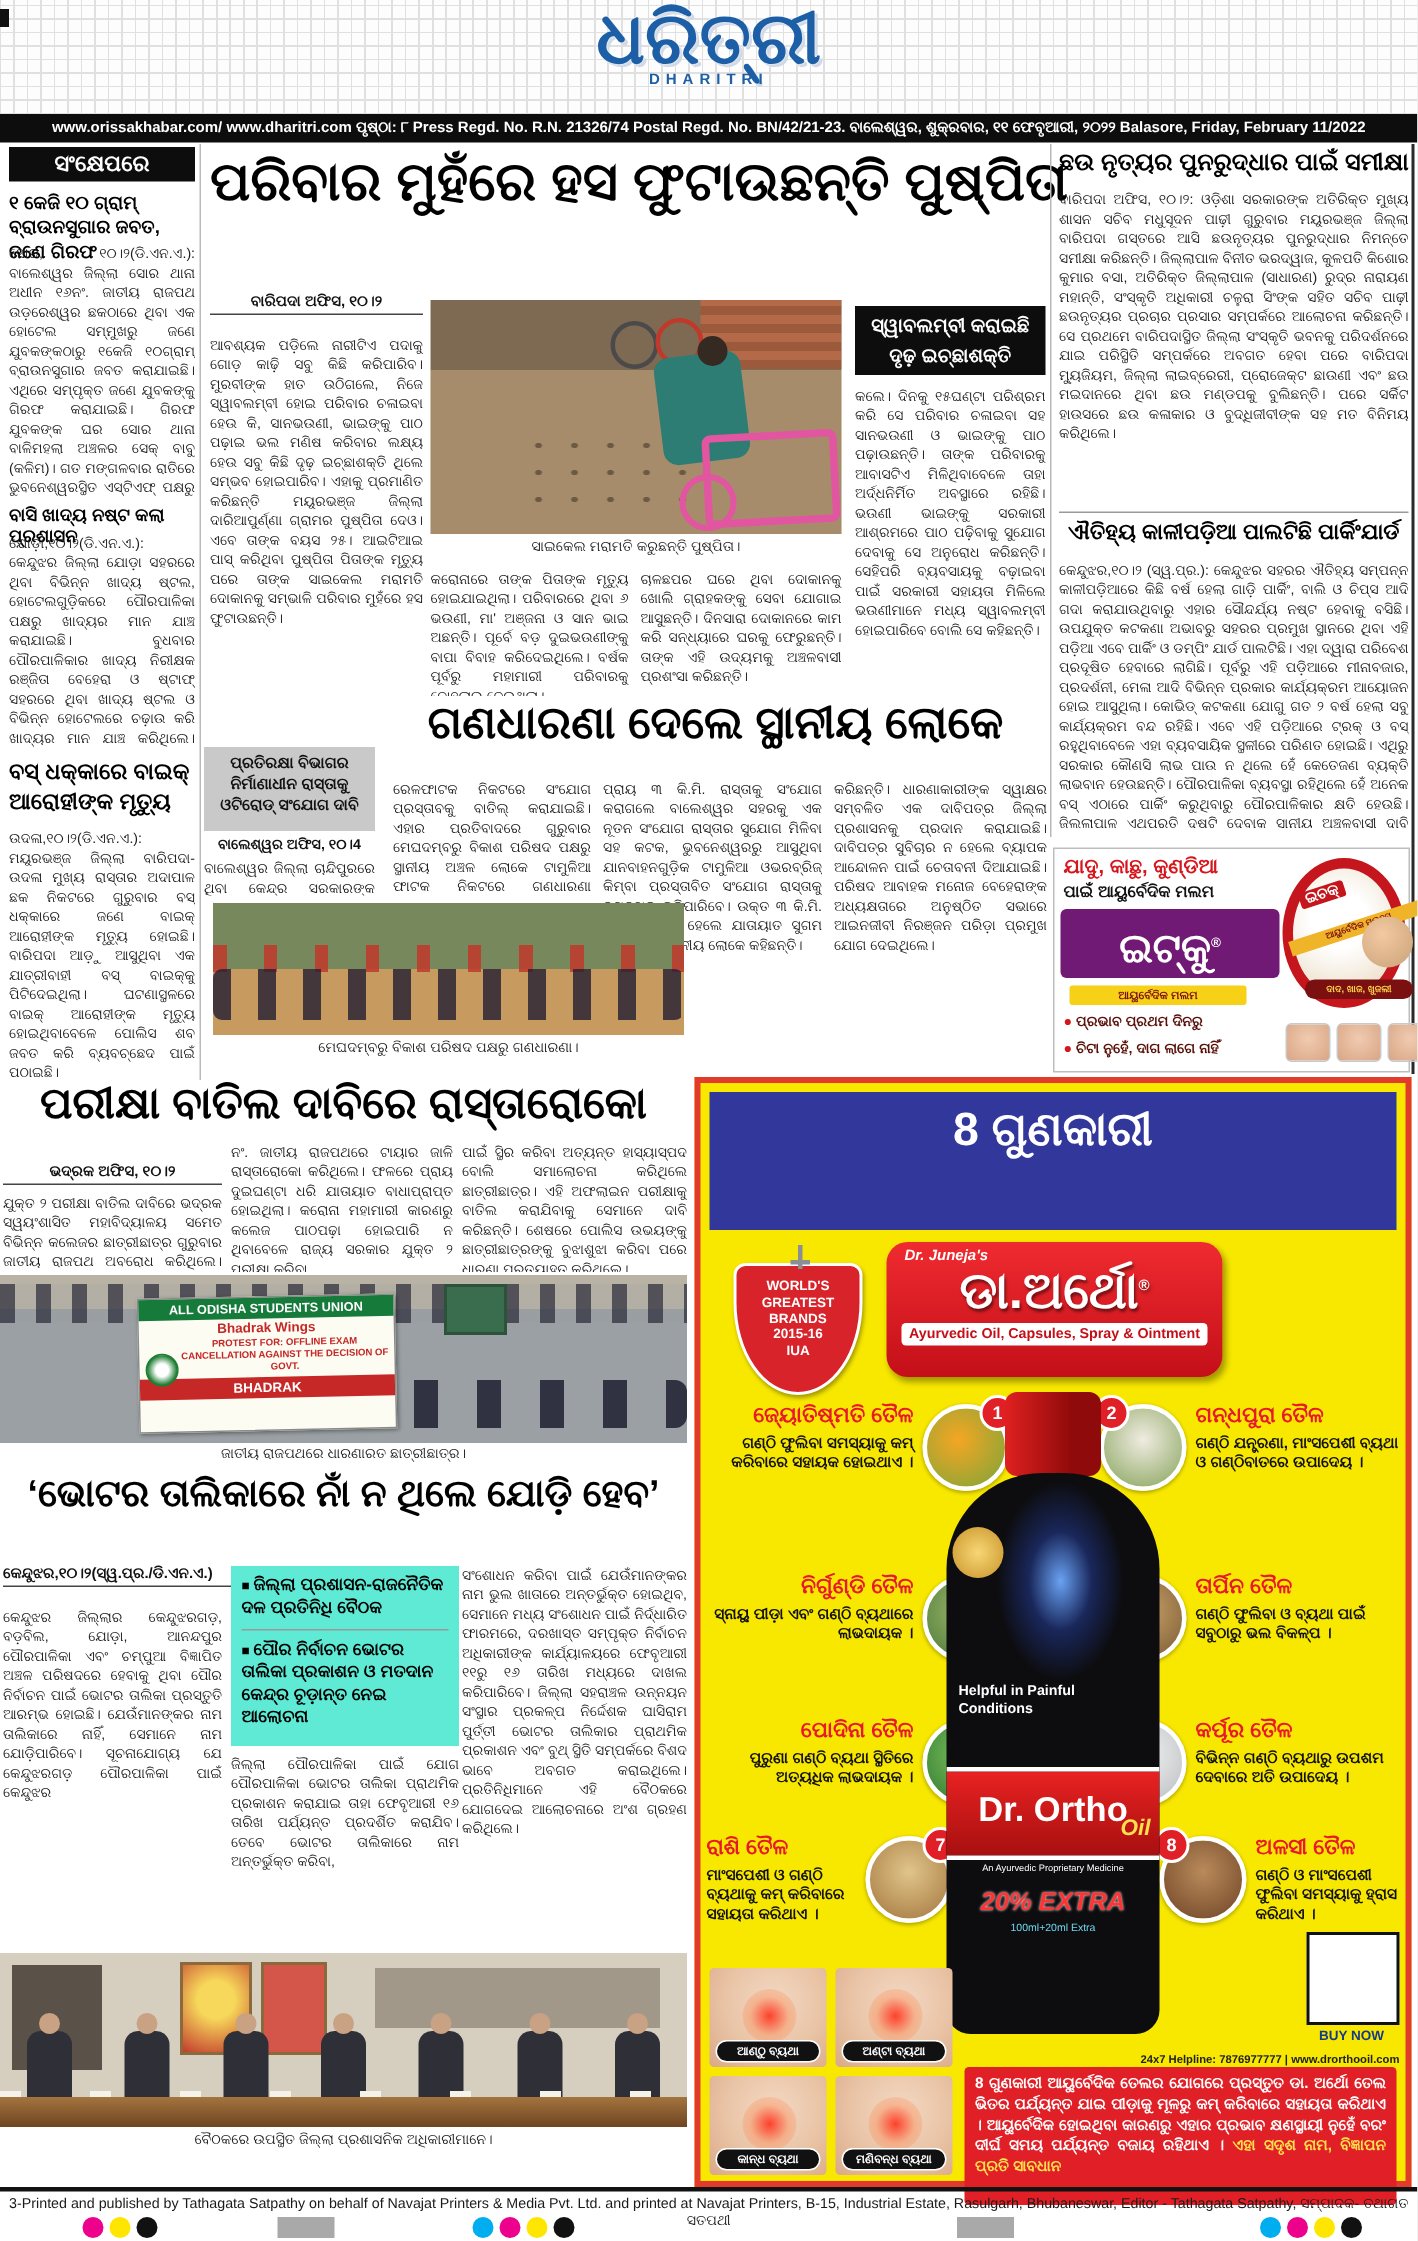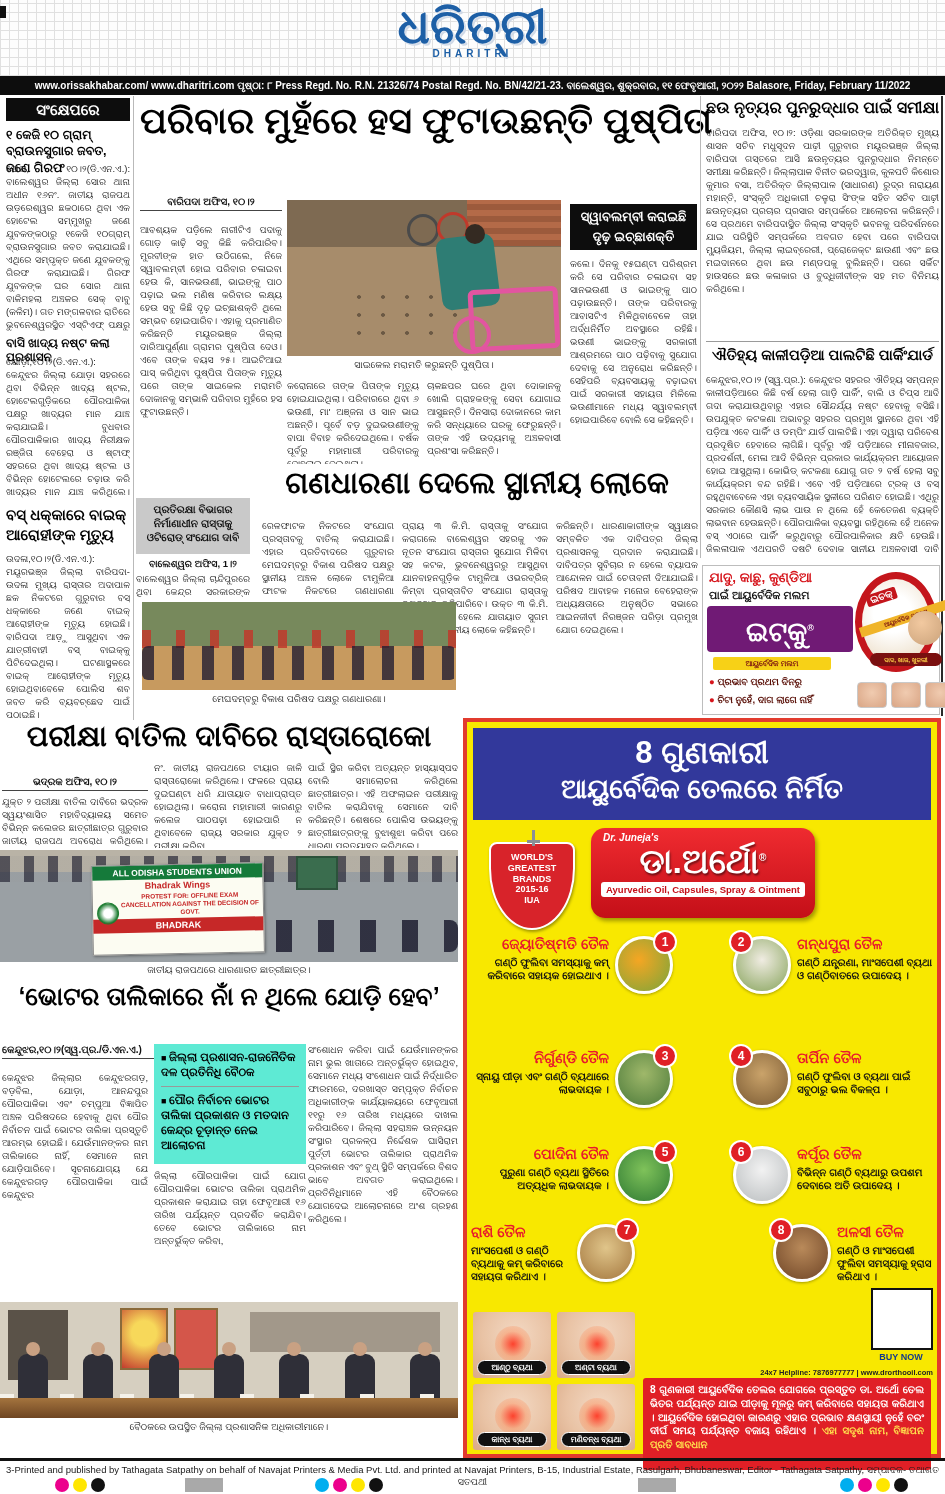--- a/index.html
+++ b/index.html
@@ -203,21 +203,21 @@
       <span class="tin-bottom">ଦାଦ, ଖାଜ, ଖୁଜଲୀ</span>
     </div>
     <div class="abs" style="left:154px;top:116px;display:flex;gap:4px;">
       <span class="thumb"></span>
       <span class="thumb"></span>
       <span class="thumb"></span>
     </div>
   </div>
 
   <div class="abs kicker" style="left:136px;top:498px;width:114px;height:56px;">ପ୍ରତିରକ୍ଷା ବିଭାଗର ନିର୍ମାଣାଧୀନ ରାସ୍ତାକୁ ଓଟିରୋଡ୍ ସଂଯୋଗ ଦାବି</div>
-  <div class="abs byline" style="left:136px;top:558px;width:114px;font-size:9.5px;">ବାଲେଶ୍ୱର ଅଫିସ, 1।୨</div>
+  <div class="abs byline" style="left:136px;top:558px;width:114px;font-size:9.5px;">ବାଲେଶ୍ୱର ଅଫିସ, ୧୦।4</div>
   <div class="abs body-txt" style="left:136px;top:573px;width:114px;height:24px;">ବାଲେଶ୍ୱର ଜିଲ୍ଲା ଚାନ୍ଦିପୁରରେ ଥିବା କେନ୍ଦ୍ର ସରକାରଙ୍କ ପ୍ରତିରକ୍ଷା ପ୍ରତିଷ୍ଠାନ ପକ୍ଷରୁ କୁରୁଡ଼ାରୁ ପାତ୍ରପଡ଼ା ପର୍ଯ୍ୟନ୍ତ ୬୫କୋଟି ଟଙ୍କା ବ୍ୟୟ ଅଟକଳରେ ନିର୍ମାଣାଧୀନ ରା����ାକୁ ଓଟିରୋଡ୍ ସହ ଟାମୁଳିଆ</div>
   <div class="abs headline" style="left:256px;top:466px;width:442px;font-size:30px;">ଗଣଧାରଣା ଦେଲେ ସ୍ଥାନୀୟ ଲୋକେ</div>
   <div class="abs body-txt" style="left:262px;top:520px;width:132px;height:78px;">ରେଳଫାଟକ ନିକଟରେ ସଂଯୋଗ ପ୍ରସ୍ତାବକୁ ବାତିଲ୍ କରାଯାଇଛି। ଏହାର ପ୍ରତିବାଦରେ ଗୁରୁବାର ମେଘଦମ୍ବରୁ ବିକାଶ ପରିଷଦ ପକ୍ଷରୁ ସ୍ଥାନୀୟ ଅଞ୍ଚଳ ଲୋକେ ଟାମୁଳିଆ ଫାଟକ ନିକଟରେ ଗଣଧାରଣା ଦିଆଯାଇଥିଲା।</div>
   <div class="abs body-txt" style="left:402px;top:520px;width:146px;height:180px;">ପ୍ରାୟ ୩ କି.ମି. ରାସ୍ତାକୁ ସଂଯୋଗ କରାଗଲେ ବାଲେଶ୍ୱର ସହରକୁ ଏକ ନୂତନ ସଂଯୋଗ ରାସ୍ତାର ସୁଯୋଗ ମିଳିବା ସହ କଟକ, ଭୁବନେଶ୍ୱରରୁ ଆସୁଥିବା ଯାନବାହନଗୁଡ଼ିକ ଟାମୁଳିଆ ଓଭରବ୍ରିଜ୍ କିମ୍ବା ପ୍ରସ୍ତାବିତ ସଂଯୋଗ ରାସ୍ତାକୁ ବ୍ୟବହାର କରିପାରିବେ। ଉକ୍ତ ୩ କି.ମି. ରାସ୍ତା ନିର୍ମାଣ ହେଲେ ଯାତାୟାତ ସୁଗମ ହେବ ବୋଲି ସ୍ଥାନୀୟ ଲୋକେ କହିଛନ୍ତି।</div>
   <div class="abs body-txt" style="left:556px;top:520px;width:142px;height:180px;">କରିଛନ୍ତି। ଧାରଣାକାରୀଙ୍କ ସ୍ୱାକ୍ଷର ସମ୍ବଳିତ ଏକ ଦାବିପତ୍ର ଜିଲ୍ଲା ପ୍ରଶାସନକୁ ପ୍ରଦାନ କରାଯାଇଛି। ଦାବିପତ୍ର ସୁବିଚାର ନ ହେଲେ ବ୍ୟାପକ ଆନ୍ଦୋଳନ ପାଇଁ ଚେତାବନୀ ଦିଆଯାଇଛି। ପରିଷଦ ଆବାହକ ମନୋଜ ବେହେରାଙ୍କ ଅଧ୍ୟକ୍ଷତାରେ ଅନୁଷ୍ଠିତ ସଭାରେ ଆଇନଜୀବୀ ନିରଞ୍ଜନ ପରିଡ଼ା ପ୍ରମୁଖ ଯୋଗ ଦେଇଥିଲେ।</div>
   <div class="abs photo" style="left:142px;top:602px;width:314px;height:88px;">
     <div class="abs" style="left:0;top:0;width:314px;height:44px;background:#77895c;"></div>
     <div class="abs" style="left:0;top:44px;width:314px;height:44px;background:#c79a5f;"></div>
     <div class="abs" style="left:0;top:28px;width:314px;height:18px;background:repeating-linear-gradient(90deg,#c0392b 0 9px,transparent 9px 34px);opacity:.85;"></div>
     <div class="abs" style="left:0;top:44px;width:314px;height:34px;background:repeating-linear-gradient(90deg,rgba(35,30,50,.8) 0 12px,transparent 12px 30px);border-radius:6px;"></div>
@@ -269,21 +269,20 @@
       <span class="fig"></span>
     </div>
     <div class="abs" style="left:0;top:92px;width:458px;height:6px;background:repeating-linear-gradient(90deg,#f5f2ea 0 14px,transparent 14px 60px);"></div>
     <div class="abs" style="left:0;top:96px;width:458px;height:20px;background:linear-gradient(#a4743e,#6e4522);"></div>
   </div>
   <div class="abs cap" style="left:0px;top:1421px;width:458px;">ବୈଠକରେ ଉପସ୍ଥିତ ଜିଲ୍ଲା ପ୍ରଶାସନିକ ଅଧିକାରୀମାନେ।</div>
 
   <div class="abs ortho" style="left:463px;top:718px;width:478px;height:740px;">
     <div class="abs o-blue" style="left:6px;top:6px;width:458px;height:92px;">
       <div class="h1" style="margin-top:6px;">8 ଗୁଣକାରୀ</div>
-      <div class="h2">ଆୟୁର୍ବେଦିକ ତେଲରେ ନିର୍ମିତ</div>
     </div>
 
     <div class="abs shield" style="left:22px;top:120px;width:86px;height:88px;font-size:9px;padding-top:8px;box-sizing:border-box;">
       <span class="sword"></span>
       <div>WORLD'S</div>
       <div>GREATEST</div>
       <div>BRANDS</div>
       <div>2015-16</div>
       <div>IUA</div>
     </div>
@@ -361,20 +360,32 @@
     <div class="abs oil rightside" style="left:306px;top:502px;width:160px;">
       <div class="herb" style="background:radial-gradient(circle at 50% 40%,#b98a5a,#6e4426);">
           <span class="numbadge">8</span>
         </div>
       <div class="oil-text" style="width:100px;">
         <div class="oil-title">ଅଳସୀ ତୈଳ</div>
         <div class="oil-desc">ଗଣ୍ଠି ଓ ମାଂସପେଶୀ ଫୁଲିବା ସମସ୍ୟାକୁ ହ୍ରାସ କରିଥାଏ ।</div>
       </div>
     </div>
 
+    <div class="abs bottle" style="left:164px;top:206px;width:142px;height:428px;">
+      <div class="cap"></div>
+      <div class="bbody">
+        <div class="glow"></div>
+        <div class="seal"></div>
+        <div class="helpful">Helpful in Painful Conditions</div>
+        <div class="redband"><span>Dr. Ortho</span><span class="oilword">Oil</span></div>
+        <div class="subline">An Ayurvedic Proprietary Medicine</div>
+        <div class="extra">20% EXTRA</div>
+        <div class="extrasub">100ml+20ml Extra</div>
+      </div>
+    </div>
 
     <div class="paintile" style="left:6px;top:590px;">
         <span class="painglow"></span>
         <span class="painlabel">ଆଣ୍ଠୁ ବ୍ୟଥା</span>
       </div>
     <div class="paintile" style="left:90px;top:590px;">
         <span class="painglow"></span>
         <span class="painlabel">ଅଣ୍ଟା ବ୍ୟଥା</span>
       </div>
     <div class="paintile" style="left:6px;top:662px;">

